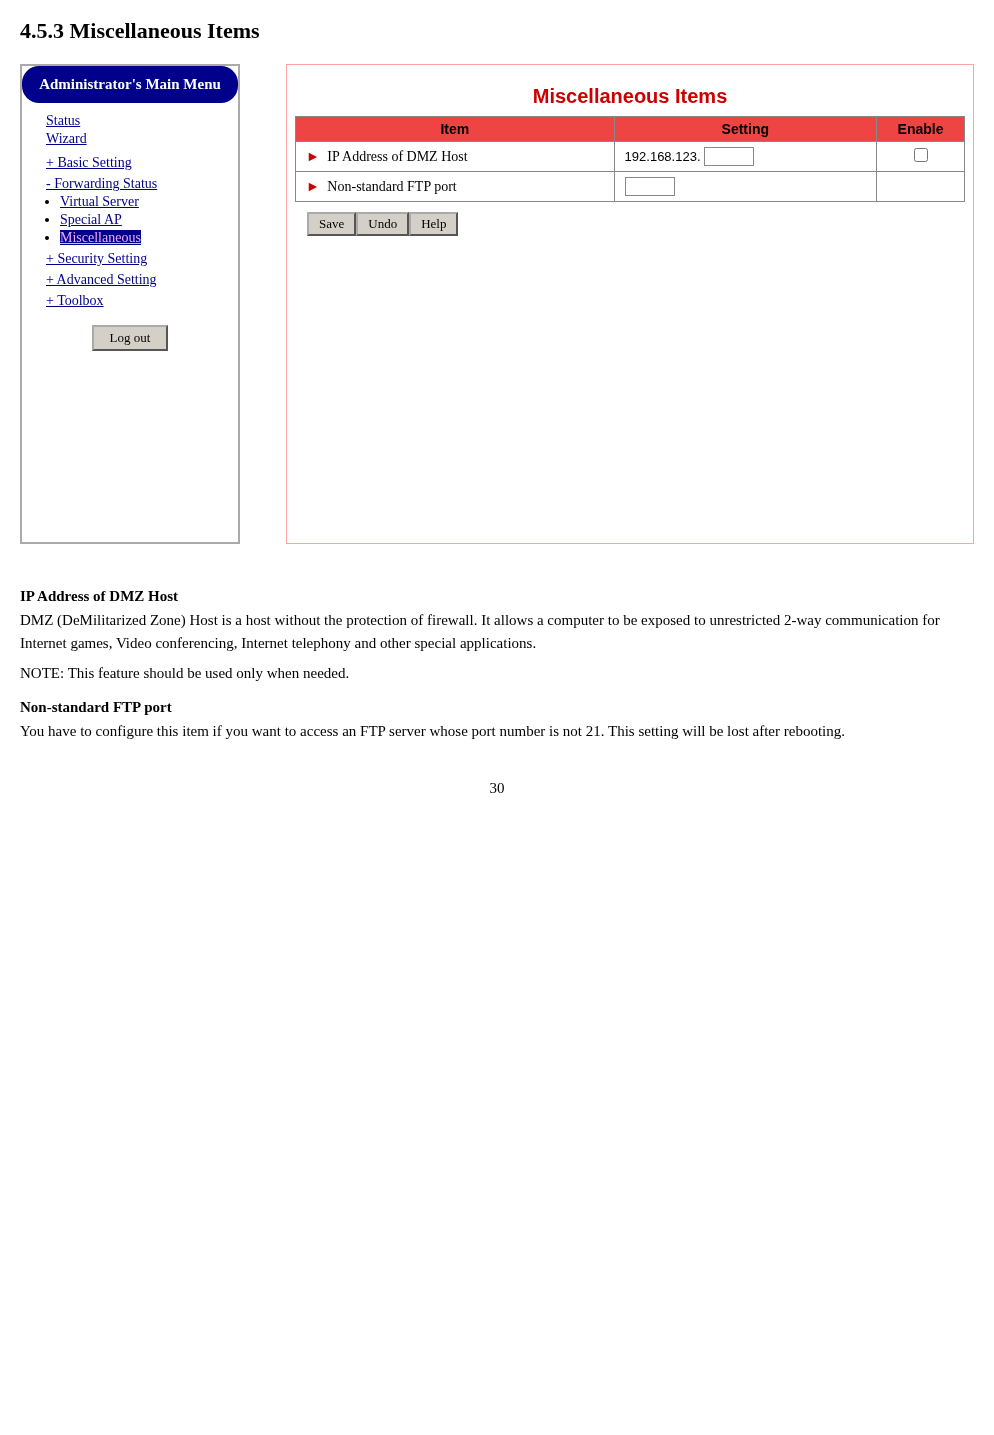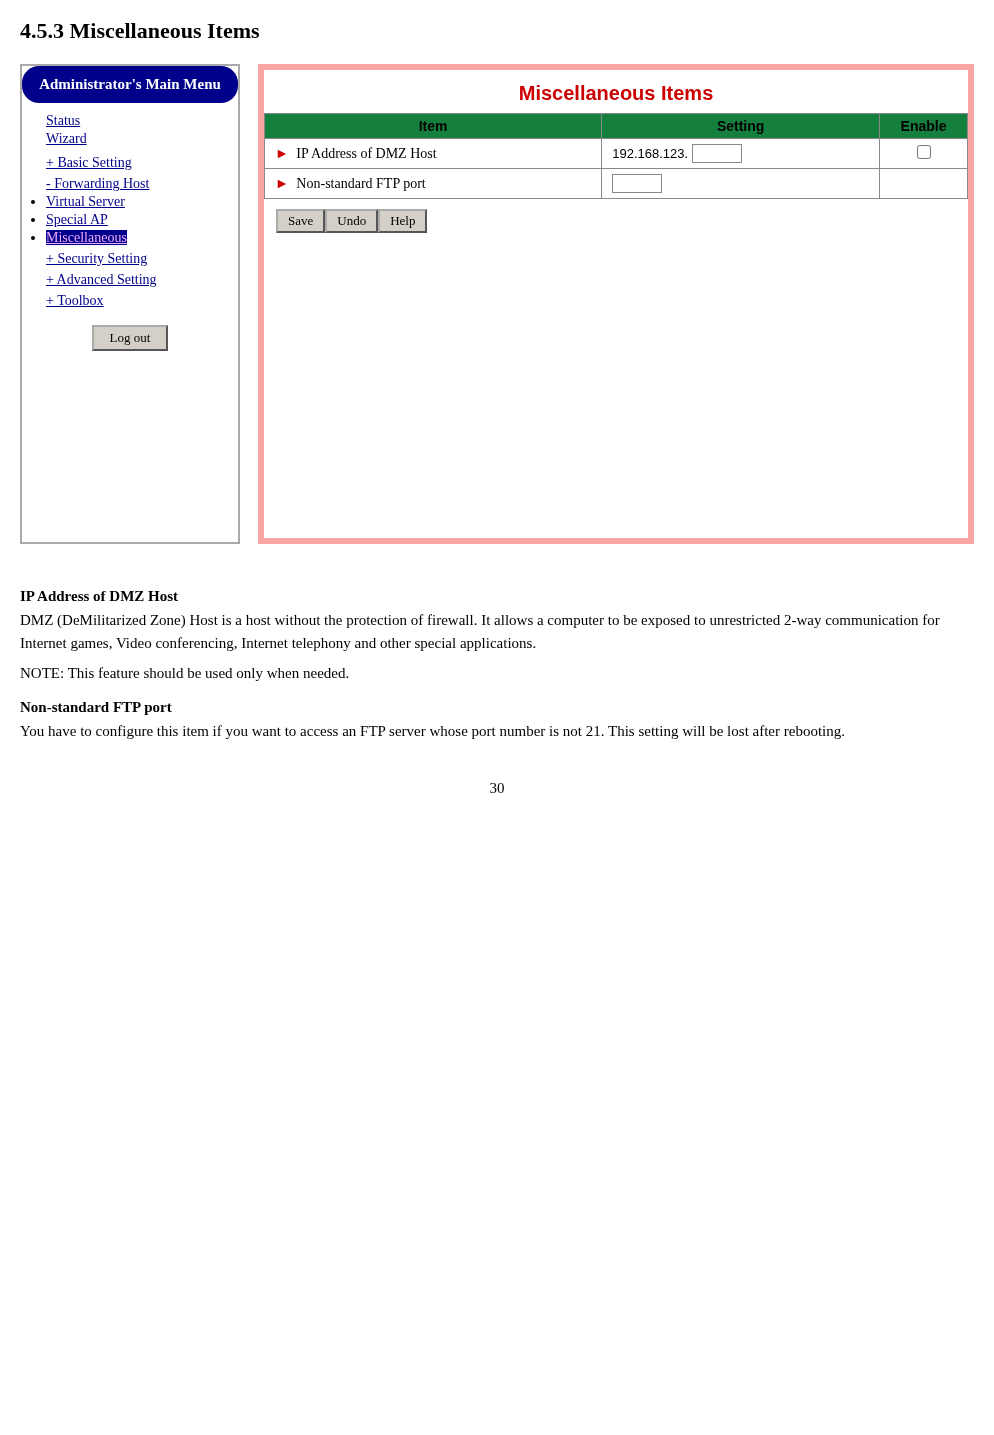--- a/index.html
+++ b/index.html
@@ -52,20 +52,21 @@
     .sidebar-section {
       margin: 5px 0;
       font-size: 14px;
     }
     .sidebar-section-link {
       color: #00008B;
       text-decoration: underline;
       cursor: pointer;
     }
     .sidebar-bullet {
+      margin-left: 14px;
       list-style: disc;
       font-size: 14px;
     }
     .sidebar-bullet li {
       margin: 2px 0;
     }
     .sidebar-bullet li a {
       color: #00008B;
       text-decoration: underline;
       cursor: pointer;
@@ -82,39 +83,40 @@
     .logout-btn {
       background: #d4d0c8;
       border: 2px outset #aaa;
       padding: 3px 16px;
       font-size: 13px;
       cursor: pointer;
       font-family: Times New Roman, serif;
     }
     .content-area {
       flex: 1;
-      border: 6px solid #fca5a5;
-      padding: 0;
+      border: 1px solid #fca5a5;
+      padding: 8px;
       min-height: 480px;
+      margin-left: 28px;
     }
     .content-title {
       color: #cc0000;
       font-size: 20px;
       font-weight: bold;
       text-align: center;
       padding: 12px 0 8px 0;
       font-family: Arial, sans-serif;
     }
     .misc-table {
       width: 100%;
       border-collapse: collapse;
       font-size: 14px;
     }
     .misc-table th {
-      background: #15803d;
+      background: #ef4444;
       border: 1px solid #888;
       padding: 4px 10px;
       font-weight: bold;
       text-align: center;
       font-family: Arial, sans-serif;
     }
     .misc-table td {
       border: 1px solid #888;
       padding: 5px 10px;
       vertical-align: middle;
@@ -191,21 +193,21 @@
     <div class="sidebar-header">Administrator's Main Menu</div>
     <div class="sidebar-body">
       <a class="sidebar-link">Status</a>
       <a class="sidebar-link">Wizard</a>
 
       <div class="sidebar-section" style="margin-top:8px;">
         <a class="sidebar-section-link">+ Basic Setting</a>
       </div>
 
       <div class="sidebar-section">
-        <a class="sidebar-section-link">- Forwarding Host</a>
+        <a class="sidebar-section-link">- Forwarding Status</a>
         <ul class="sidebar-bullet">
           <li><a>Virtual Server</a></li>
           <li><a>Special AP</a></li>
           <li><a class="active-link">Miscellaneous</a></li>
         </ul>
       </div>
 
       <div class="sidebar-section">
         <a class="sidebar-section-link">+ Security Setting</a>
       </div>

